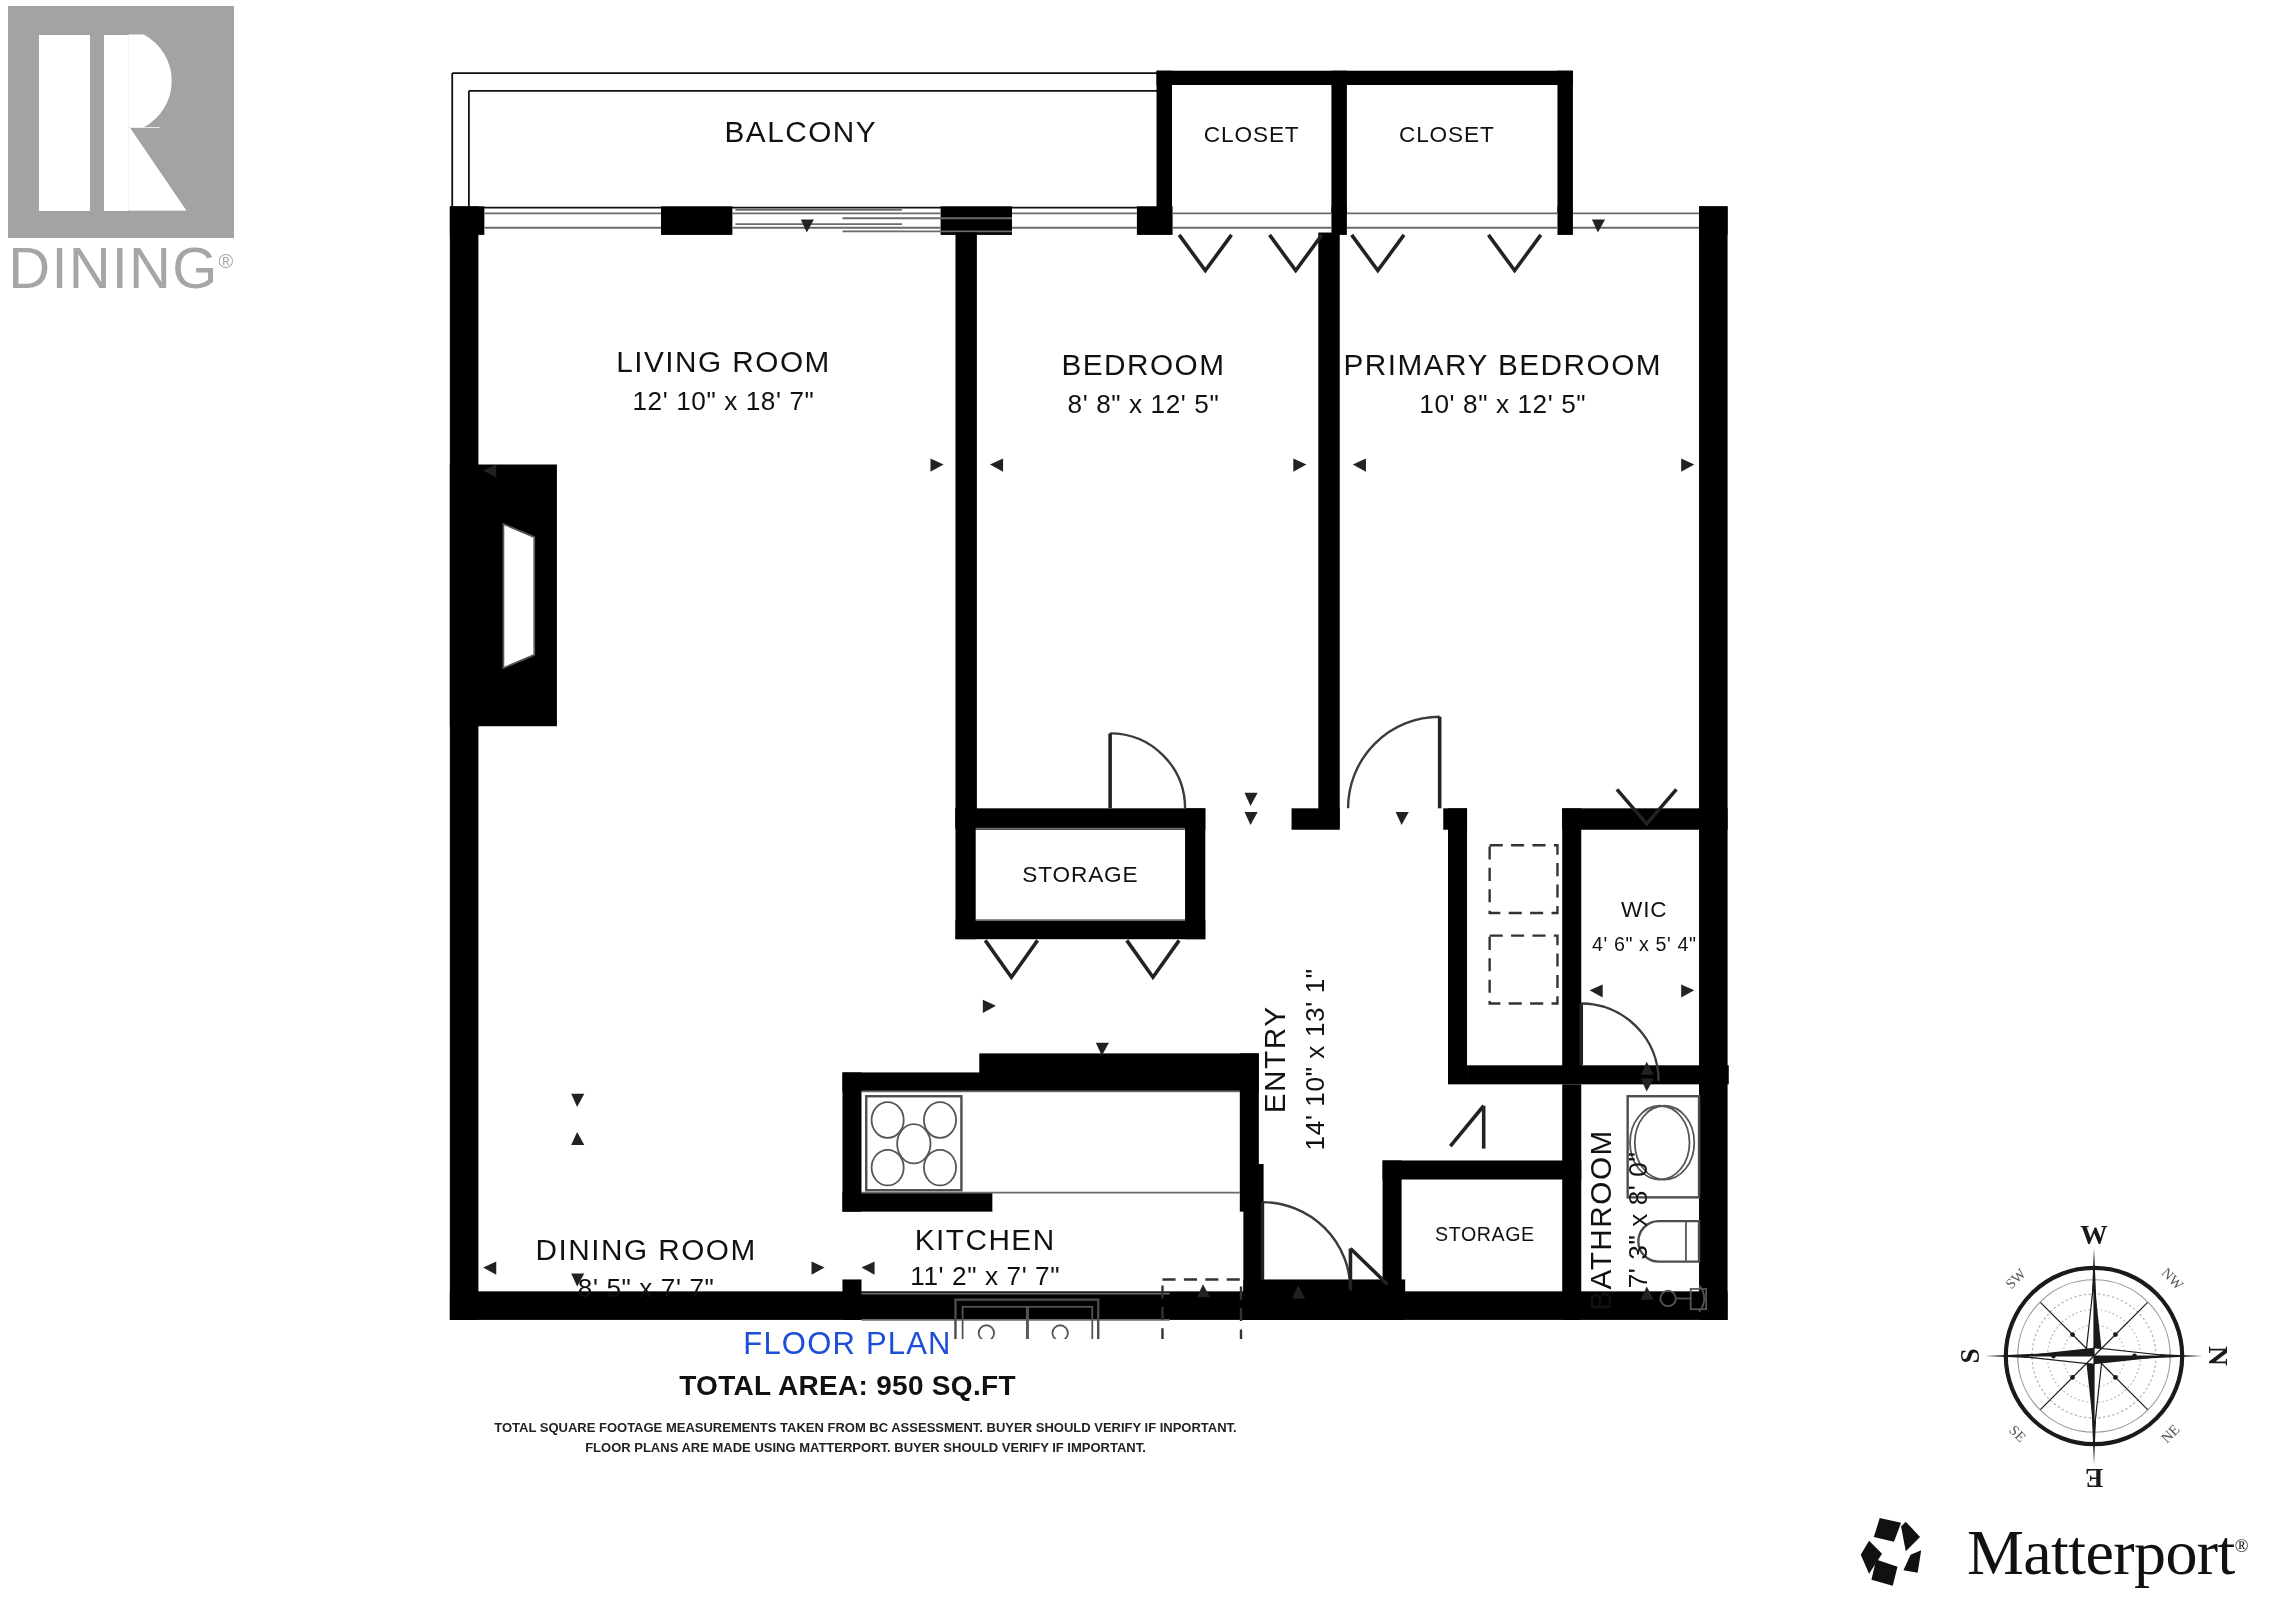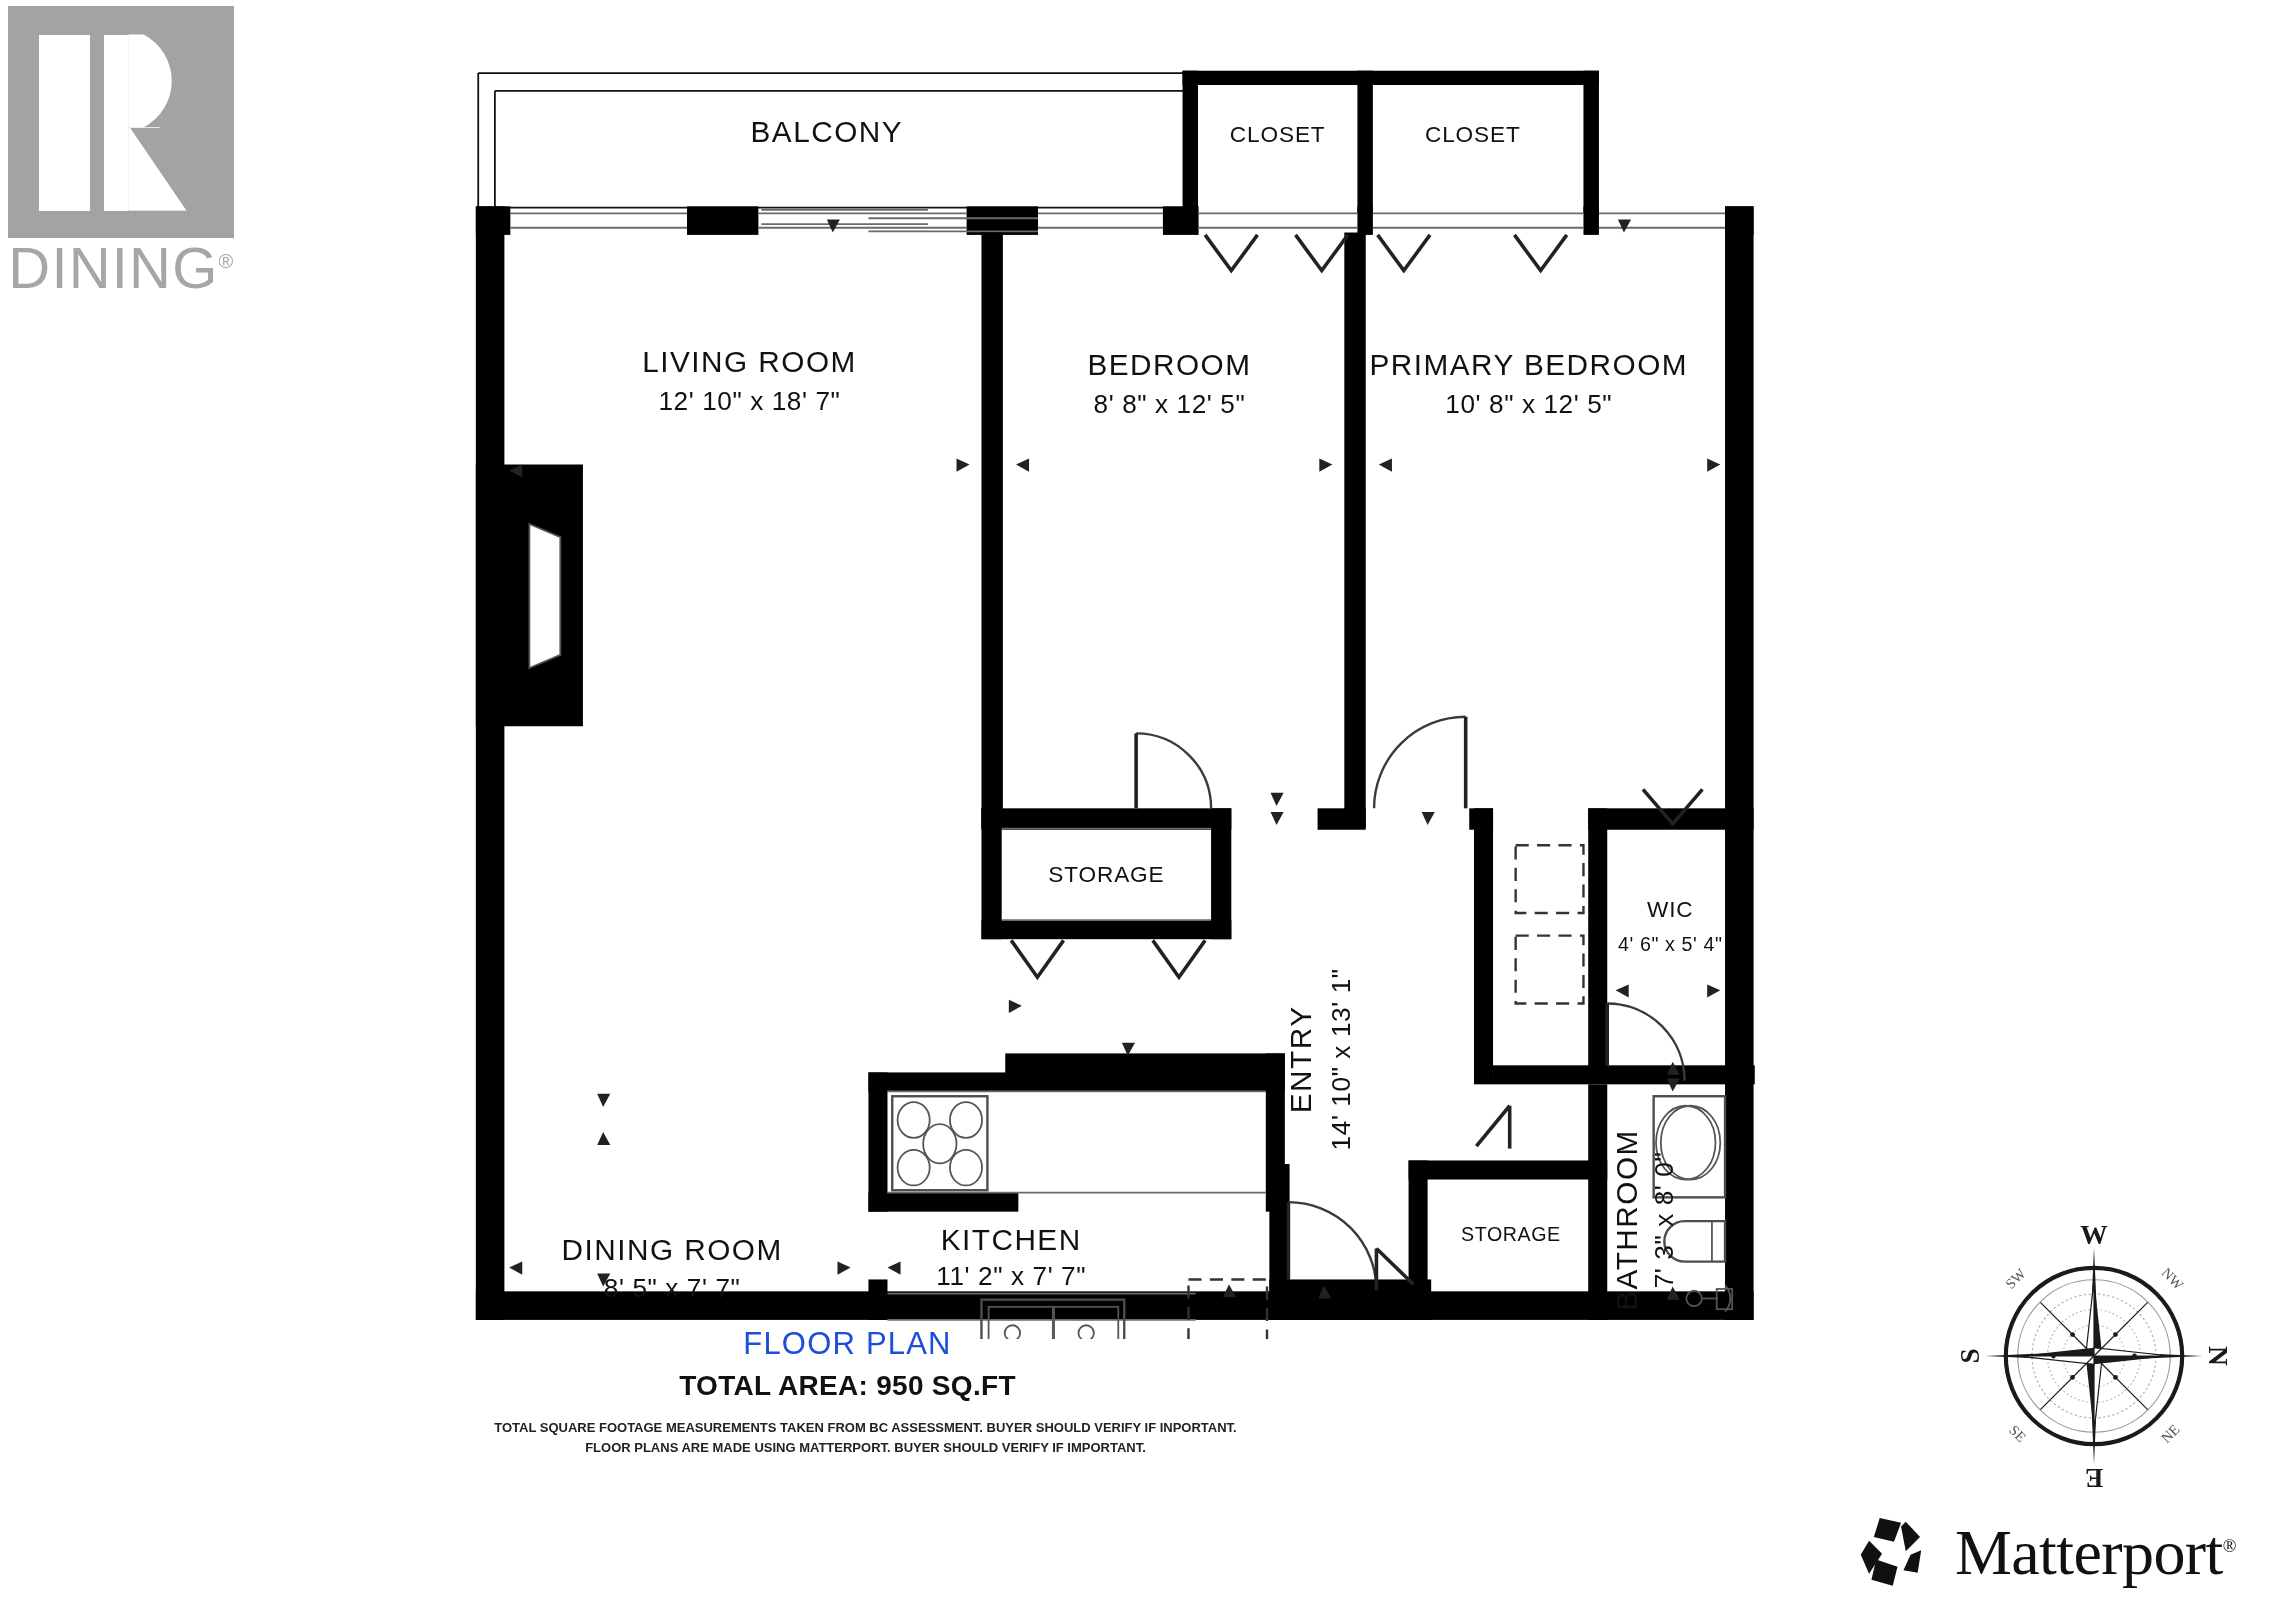--- a/index.html
+++ b/index.html
@@ -9,21 +9,21 @@
   
   #realtor-logo{position:absolute;left:8.3px;top:6px;width:226px;height:297px;}
   #realtor-mark{position:absolute;left:0;top:0;width:226px;height:232px;background:#a3a3a3;}
   .r-stem{position:absolute;background:#ffffff;}
   #realtor-wordmark{position:absolute;left:0;top:233px;width:250px;
       font-size:58px;letter-spacing:1.2px;color:#a6a6a6;
       font-family:"Liberation Sans",sans-serif;font-weight:400;line-height:1;white-space:nowrap;}
   #realtor-reg{font-size:20px;vertical-align:super;}
 
   
-  #floorplan-wrap{position:absolute;left:458px;top:54px;width:1386px;height:1285px;text-align:center;}
+  #floorplan-wrap{position:absolute;left:432px;top:54px;width:1386px;height:1285px;text-align:center;}
   #floorplan-svg{display:block;width:1386px;height:1285px;}
 
   .wall{fill:#000000;}
   .thinwall{fill:none;stroke:#111111;stroke-width:3;}
   .fixture{fill:none;stroke:#4d4d4d;stroke-width:4;}
   .fixture-thin{fill:none;stroke:#555555;stroke-width:3;}
   .dashed{fill:none;stroke:#333333;stroke-width:4;stroke-dasharray:22 14;}
   .doorarc{fill:none;stroke:#3a3a3a;stroke-width:4;}
   .doorleaf{fill:none;stroke:#222222;stroke-width:6;}
   .marker{fill:#222222;}
@@ -49,21 +49,21 @@
 
   
   #compass{position:absolute;left:1951px;top:1213px;width:286px;height:286px;}
   .cmp-letter{font-family:"Liberation Serif",serif;font-size:46px;fill:#1a1a1a;
               text-anchor:middle;dominant-baseline:middle;font-weight:700;}
   .cmp-small{font-family:"Liberation Serif",serif;font-size:24px;fill:#555;
              text-anchor:middle;dominant-baseline:middle;}
 
   
   #matterport{position:absolute;left:1856px;top:1499px;width:416px;height:107px;
-              display:flex;align-items:center;gap:16px;}
+              display:flex;align-items:center;gap:28px;}
   #mp-wordmark{font-family:"Liberation Serif",serif;font-size:64px;color:#111;
                letter-spacing:-0.6px;white-space:nowrap;}
   #mp-reg{font-size:18px;vertical-align:super;}
 </style>
 </head>
 <body>
 
 <div id="realtor-logo">
   <div id="realtor-mark">
     <div class="r-stem" style="left:31px;top:28.6px;width:51px;height:176px;"></div>

